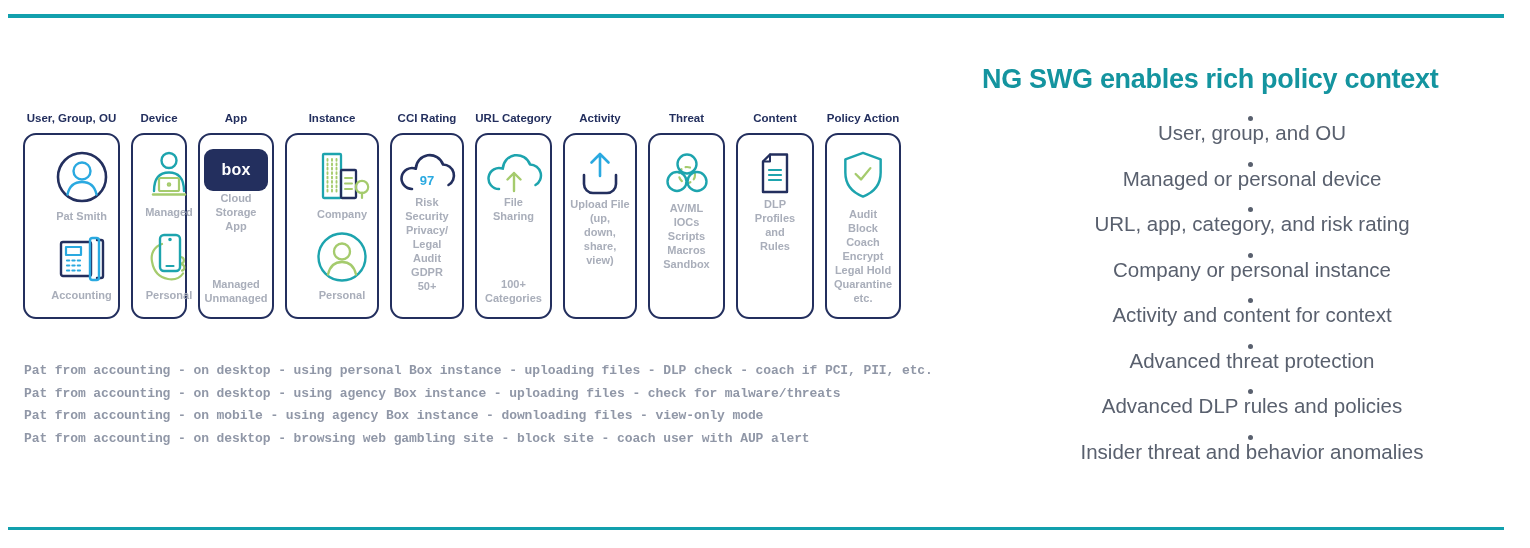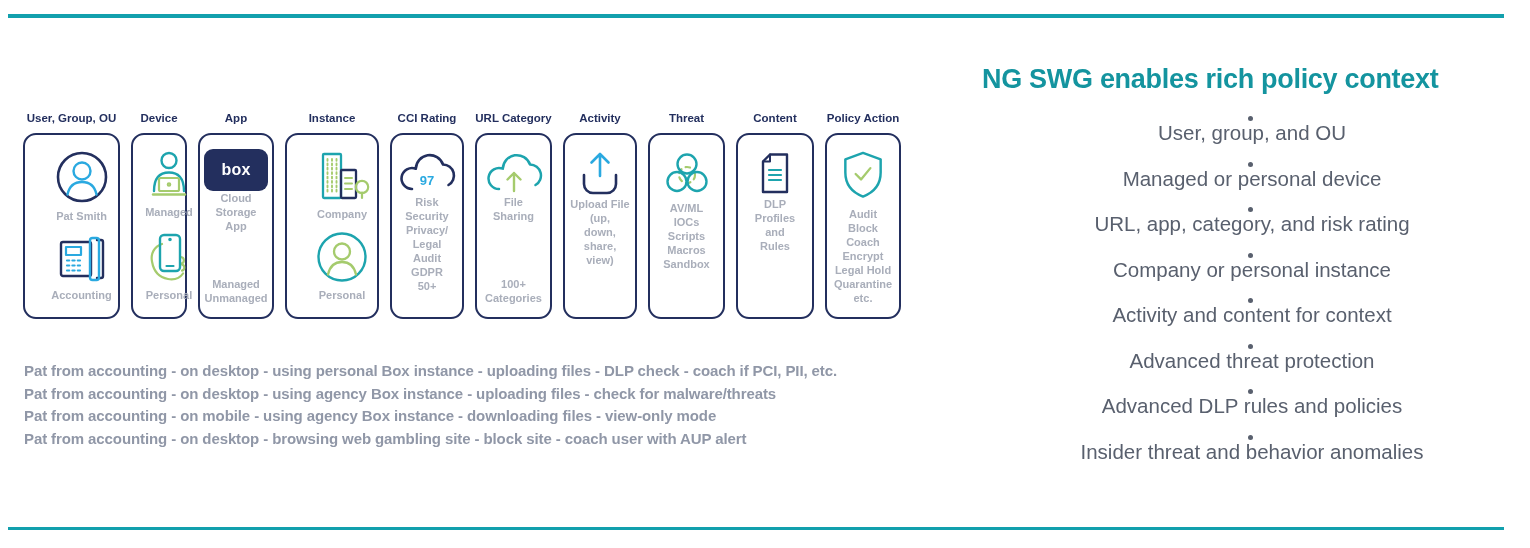--- a/index.html
+++ b/index.html
@@ -43,22 +43,22 @@
   .boxlogo{
     width:64px;height:42px;border-radius:9px;background:var(--navy);
     color:#fff;font-weight:bold;font-size:16px;display:flex;align-items:center;
     justify-content:center;letter-spacing:.2px;
   }
   .cci-num{fill:var(--cyan);font-weight:bold;font-size:13px;font-family:"Liberation Sans",sans-serif;}
 
   
   .scenarios{position:absolute;left:24px;top:360px;}
   .scenario{
-    font-size:15px;font-weight:bold;color:var(--scenario);
-    line-height:22.5px;white-space:nowrap;letter-spacing:-0.1px;
+    font-size:13px;font-weight:bold;color:var(--scenario);
+    line-height:22.5px;white-space:nowrap;letter-spacing:-0.1px;font-family:Liberation Mono, monospace;
   }
 
   
   .panel{position:absolute;left:982px;top:62px;width:540px;}
   .panel-title{
     font-size:27px;font-weight:800;color:var(--teal);line-height:34px;
     letter-spacing:-0.3px;white-space:nowrap;
   }
   .bullets{list-style:none;margin-top:20px;}
   .bullets li{

